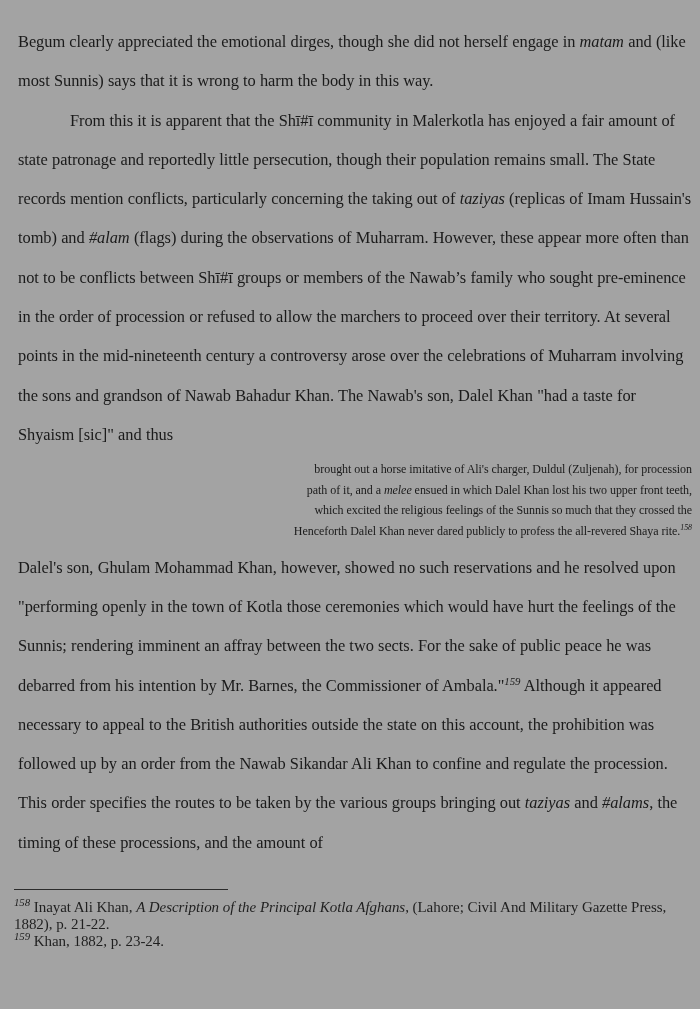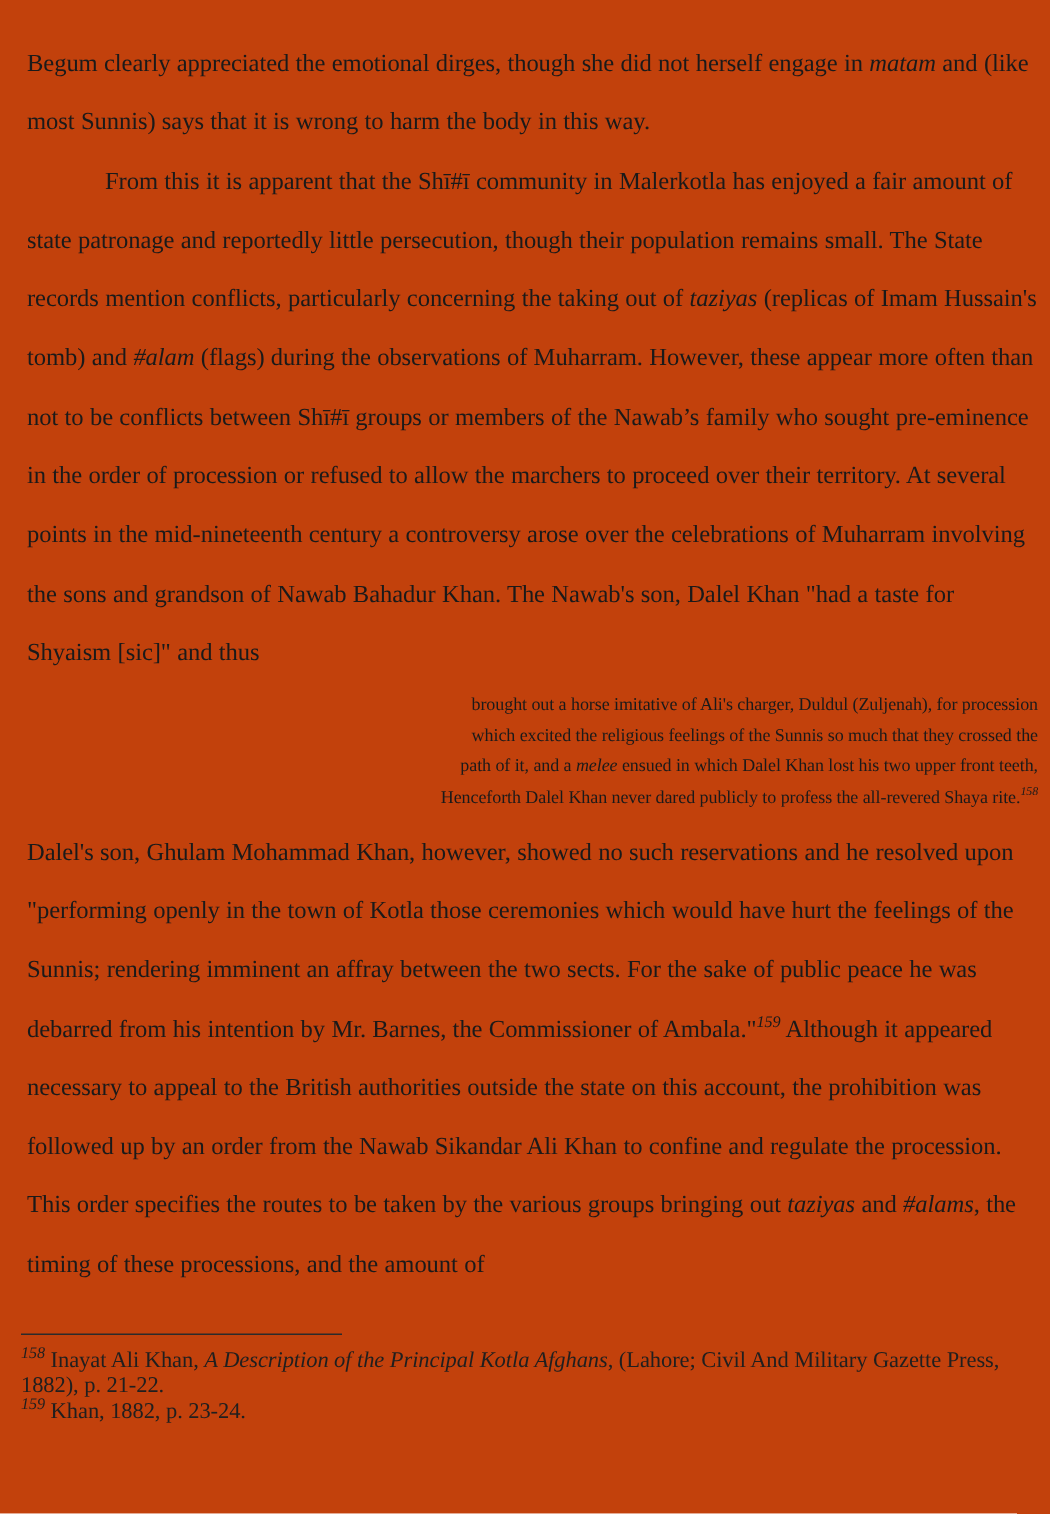--- a/index.html
+++ b/index.html
@@ -5,21 +5,21 @@
 <style>
   html, body {
     margin: 0;
     padding: 0;
     background: #ffffff;
   }
   .page {
     position: relative;
     width: 700px;
     height: 1009px;
-    background: #c2410c;
+    background: #a3a3a3;
     font-family: "Liberation Serif", "DejaVu Serif", serif;
     color: #1a1a1a;
     overflow: hidden;
     box-sizing: border-box;
   }
   .body-text {
     position: absolute;
     left: 18px;
     top: 22px;
     width: 674px;
@@ -95,22 +95,22 @@
 <div class="page">
 
   <div class="body-text">
 
     <p class="para">Begum clearly appreciated the emotional dirges, though she did not herself engage in <i>matam</i> and (like most Sunnis) says that it is wrong to harm the body in this way.</p>
 
     <p class="para indent-first">From this it is apparent that the Shī#ī community in Malerkotla has enjoyed a fair amount of state patronage and reportedly little persecution, though their population remains small.  The State records mention conflicts, particularly concerning the taking out of <i>taziyas</i> (replicas of Imam Hussain's tomb) and <i>#alam</i> (flags) during the observations of Muharram.  However, these appear more often than not to be conflicts between Shī#ī groups or members of the Nawab’s family who sought pre-eminence in the order of procession or refused to allow the marchers to proceed over their territory.  At several points in the mid-nineteenth century a controversy arose over the celebrations of Muharram involving the sons and grandson of Nawab Bahadur Khan. The Nawab's son, Dalel Khan "had a taste for Shyaism [sic]" and thus</p>
 
     <div class="blockquote">
         <span class="qline">brought out a horse imitative of Ali's charger, Duldul (Zuljenah), for procession</span>
+        <span class="qline">path of it, and a <i>melee</i> ensued in which Dalel Khan lost his two upper front teeth,</span>
         <span class="qline">which excited the religious feelings of the Sunnis so much that they crossed the</span>
-        <span class="qline">path of it, and a <i>melee</i> ensued in which Dalel Khan lost his two upper front teeth,</span>
         <span class="qline">Henceforth Dalel Khan never dared publicly to profess the all-revered Shaya rite.<sup>158</sup></span>
       </div>
 
     <p class="para">Dalel's son, Ghulam Mohammad Khan, however, showed no such reservations and he resolved upon "performing openly in the town of Kotla those ceremonies which would have hurt the feelings of the Sunnis; rendering imminent an affray between the two sects.  For the sake of public peace he was debarred from his intention by Mr. Barnes, the Commissioner of Ambala."<sup>159</sup>  Although it appeared necessary to appeal to the British authorities outside the state on this account, the prohibition was followed up by an order from the Nawab Sikandar Ali Khan to confine and regulate the procession.  This order specifies the routes to be taken by the various groups bringing out <i>taziyas</i> and <i>#alams</i>, the timing of these processions, and the amount of</p>
 
   </div>
 
   <div class="footnote-area">
     <hr class="fn-rule">
     <p class="footnote"><sup>158</sup> Inayat Ali Khan, <i>A Description of the Principal Kotla Afghans</i>, (Lahore; Civil And Military Gazette Press, 1882), p. 21-22.</p>

